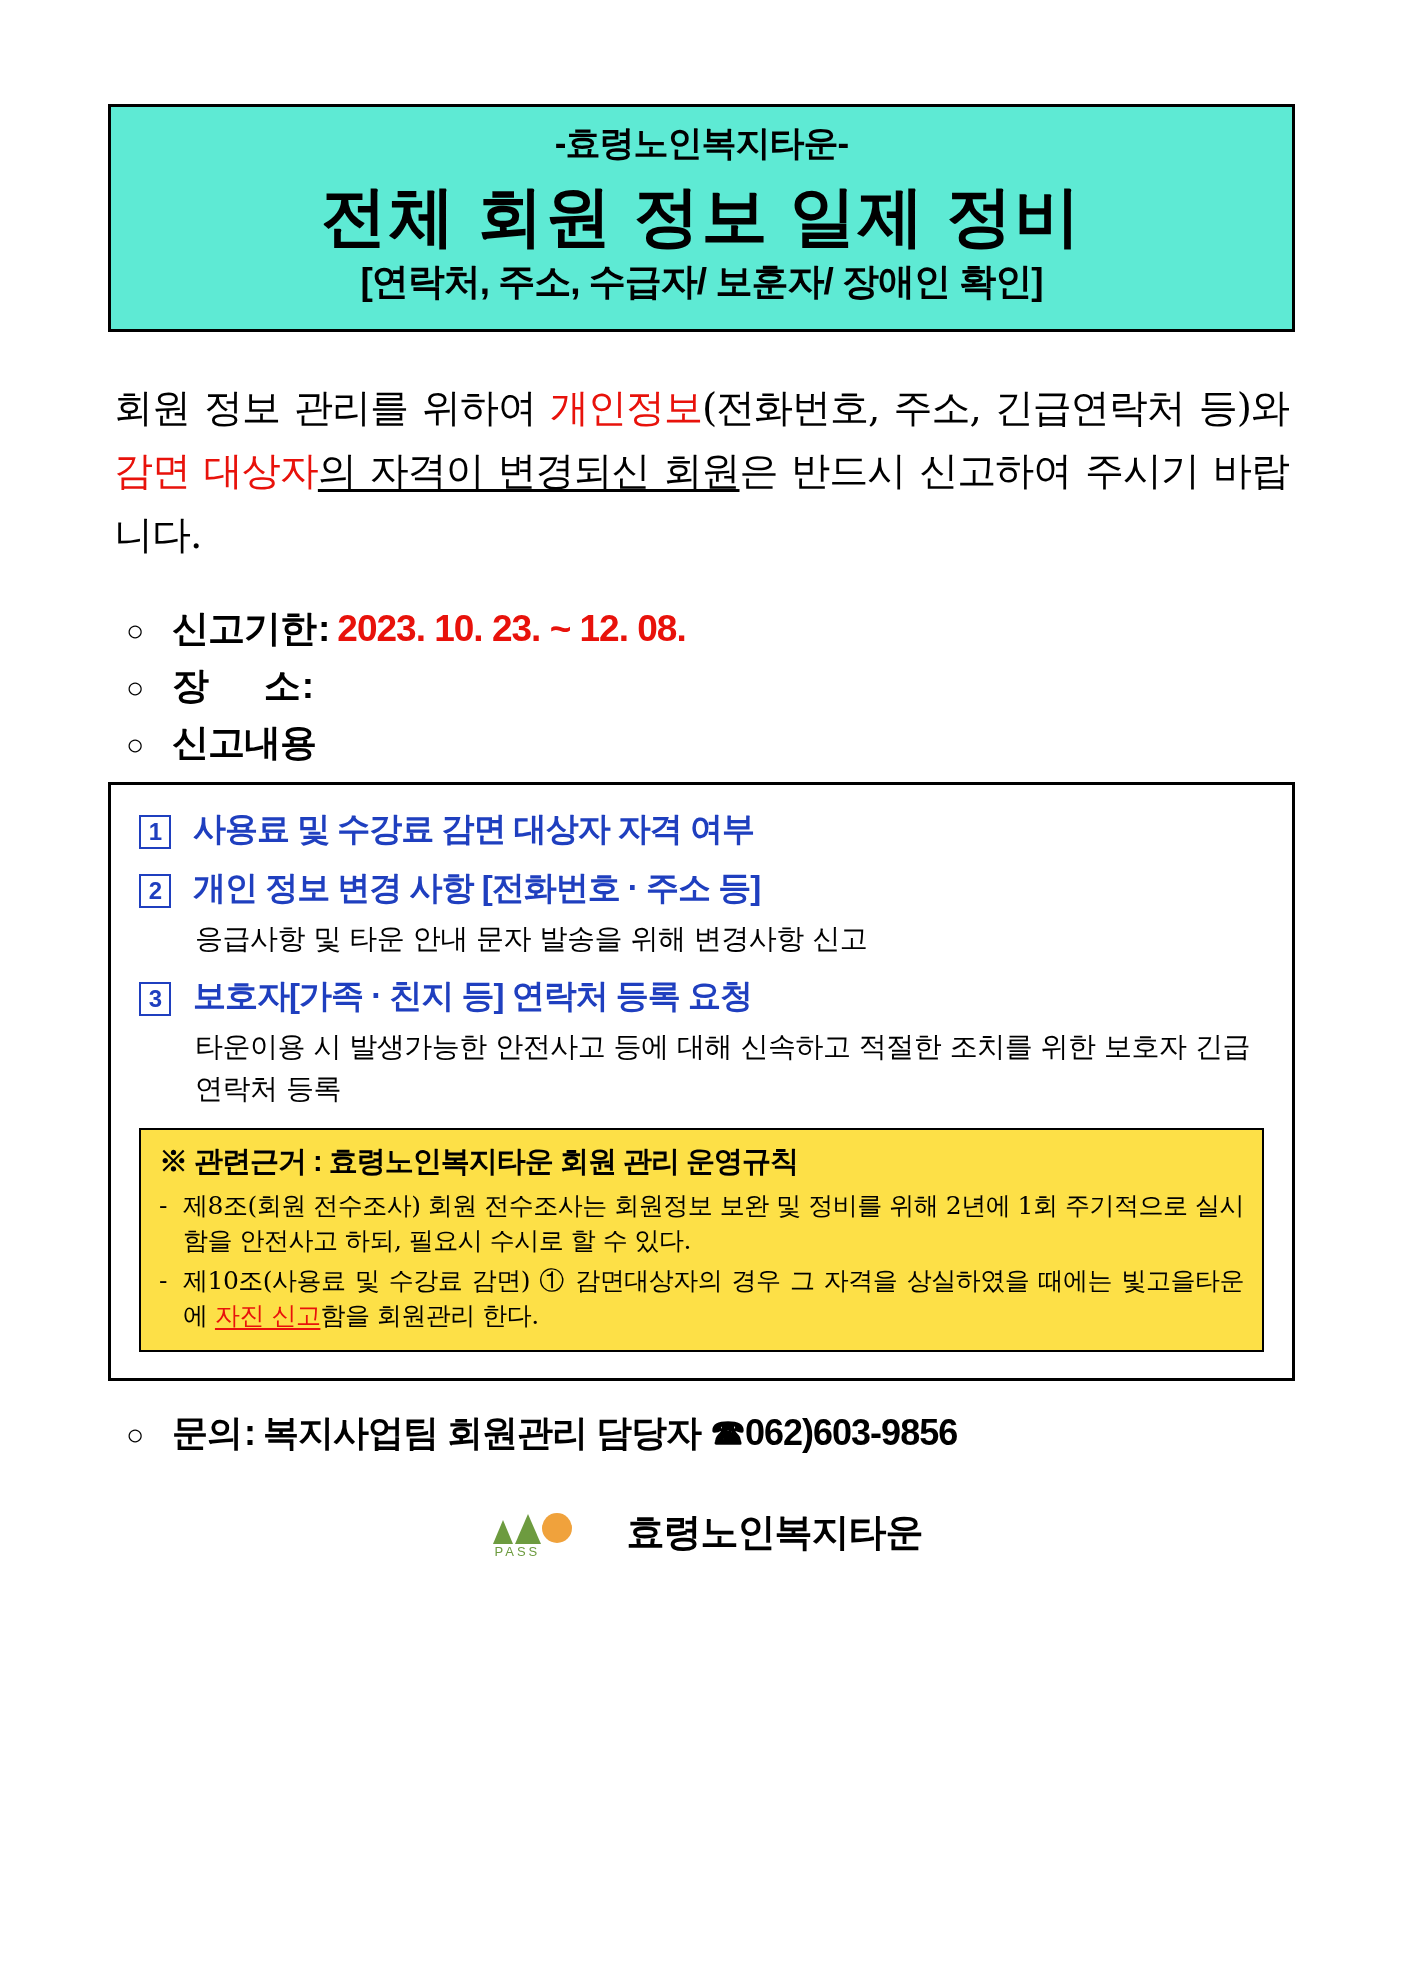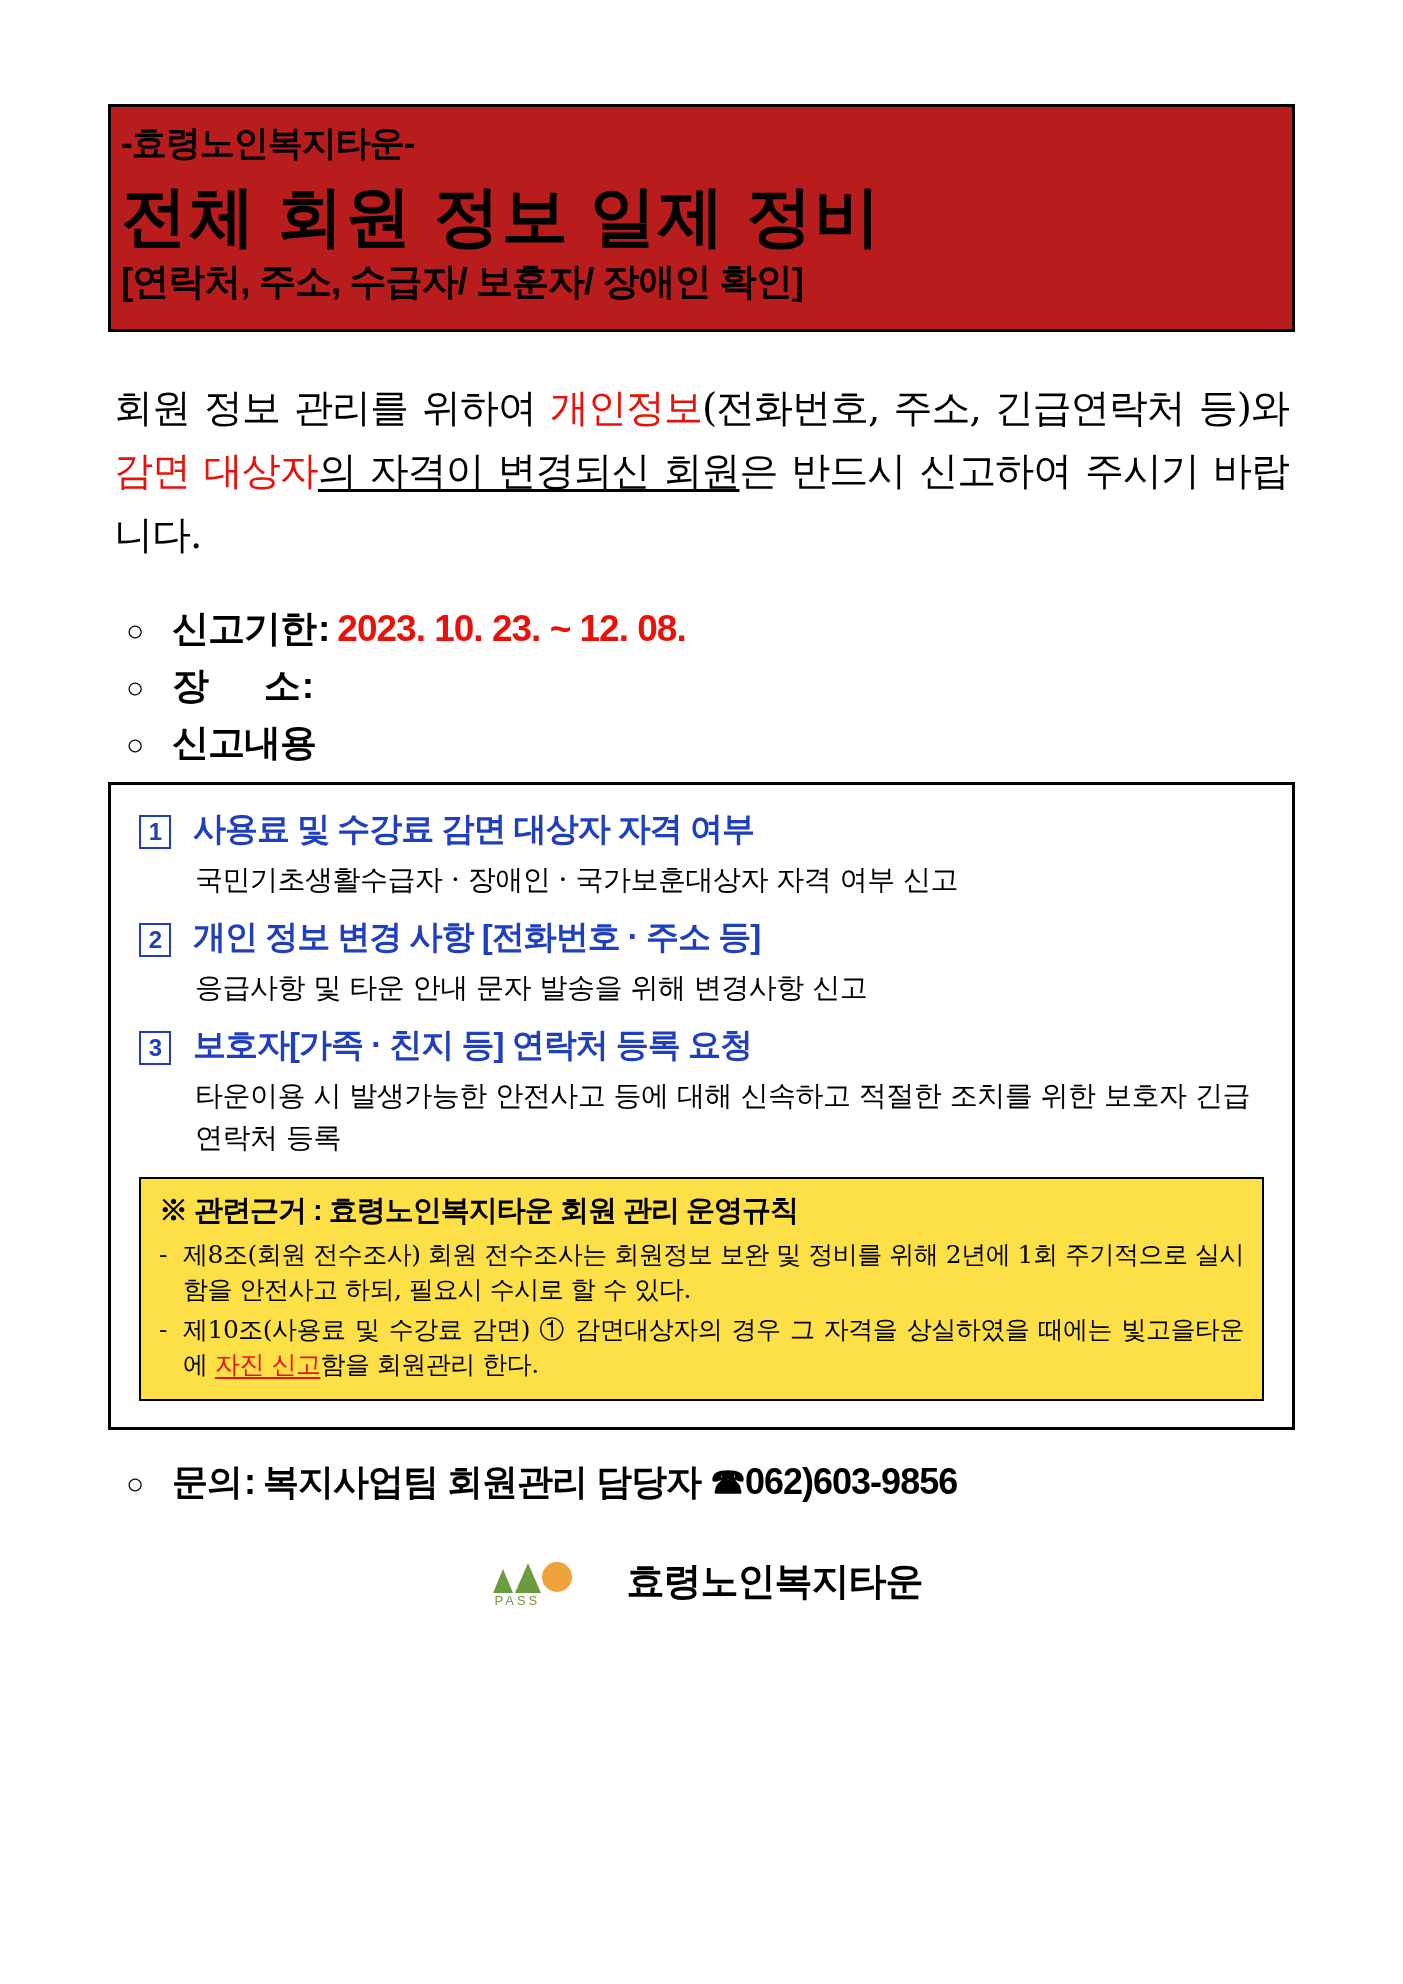--- a/index.html
+++ b/index.html
@@ -19,24 +19,24 @@
     position: relative;
     width: 1403px;
     height: 1984px;
     box-sizing: border-box;
     padding: 0 108px;
   }
 
   
   .banner {
     margin-top: 104px;
-    background: #b91c1c;
+    background: #5eead4;
     border: 3px solid #000000;
     padding: 14px 10px 22px 10px;
-    text-align: left;
+    text-align: center;
   }
   .banner-sub {
     font-size: 35px;
     font-weight: bold;
     letter-spacing: -1px;
     line-height: 1.25;
   }
   .banner-title {
     font-size: 66px;
     font-weight: bold;
@@ -247,21 +247,20 @@
 
   </div>
 
   <div class="main-box">
 
     <div class="item">
       <div class="item-head">
         <span class="item-num"><span class="num-box">1</span></span>
         <span>사용료 및 수강료 감면 대상자 자격 여부</span>
       </div>
-      <div class="item-desc">국민기초생활수급자 · 장애인 · 국가보훈대상자 자격 여부 신고</div>
     </div>
 
     <div class="item">
       <div class="item-head">
         <span class="item-num"><span class="num-box">2</span></span>
         <span>개인 정보 변경 사항 [전화번호 · 주소 등]</span>
       </div>
       <div class="item-desc">응급사항 및 타운 안내 문자 발송을 위해 변경사항 신고</div>
     </div>
 

